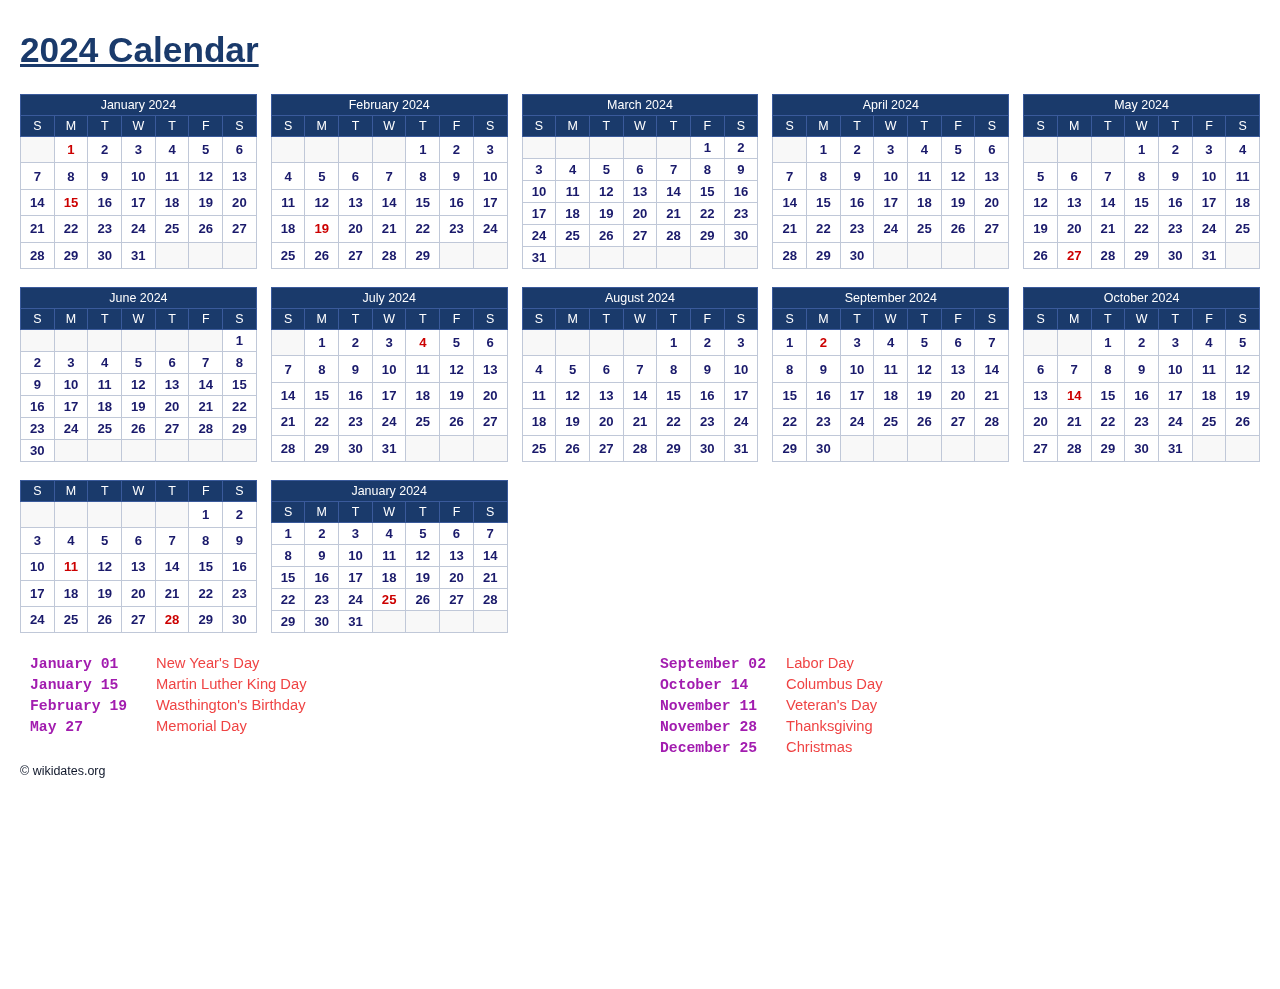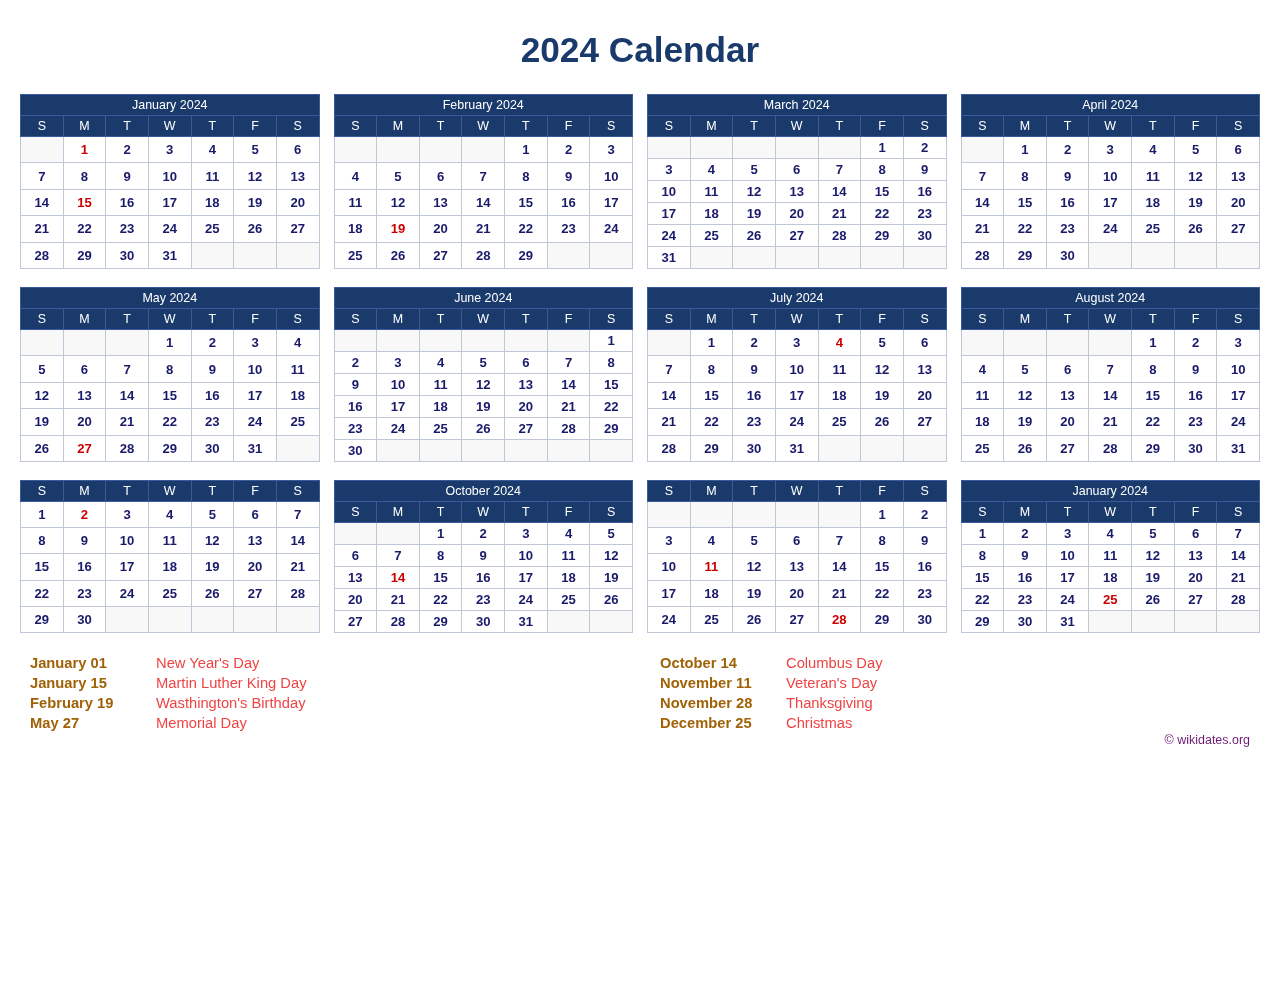--- a/index.html
+++ b/index.html
@@ -5,30 +5,31 @@
     * { box-sizing: border-box; margin: 0; padding: 0; }
     body {
       font-family: Arial, sans-serif;
       background: #fff;
       color: #000;
       width: 1280px;
       min-height: 989px;
       padding: 20px;
     }
     h1 {
-      text-align: center;
+      text-align: left;
       color: #1a3a6b;
       font-size: 2.2em;
       font-weight: bold;
       margin-bottom: 24px;
       margin-top: 10px;
+      text-decoration: underline;
     }
     .calendars-grid {
       display: grid;
-      grid-template-columns: repeat(4, 1fr);
+      grid-template-columns: repeat(5, 1fr);
       gap: 18px 14px;
       margin-bottom: 20px;
     }
     .month-table {
       width: 100%;
       border-collapse: collapse;
       font-size: 0.82em;
     }
     .month-header {
       background: #1a3a6b;
@@ -72,31 +73,33 @@
       padding: 0 10px;
       font-size: 0.92em;
     }
     .holiday-row {
       display: flex;
       gap: 16px;
       align-items: baseline;
       padding: 2px 0;
     }
     .holiday-date {
-      color: #a16207;
+      color: #a21caf;
       font-weight: bold;
       min-width: 110px;
+      font-family: Liberation Mono, monospace;
     }
     .holiday-name {
       color: #ef4444;
     }
     .copyright {
-      text-align: right;
-      color: #701a75;
+      text-align: left;
+      color: #0f172a;
       font-size: 0.78em;
+      margin-top: 6px;
       padding-right: 10px;
     }
   </style>
 </head>
 <body>
 
 <h1>2024 Calendar</h1>
 
 <div class="calendars-grid" id="calendars-grid">
     <table class="month-table">
@@ -616,20 +619,23 @@
           <td class="sunday">27</td>
           <td class="sunday">28</td>
           <td class="sunday">29</td>
           <td class="sunday">30</td>
           <td class="sunday">31</td>
         </tr>
       </tbody>
     </table>
     <table class="month-table">
       <thead>
+        <tr>
+          <th colspan="7" class="month-header">September 2024</th>
+        </tr>
         <tr>
           <th>S</th>
           <th>M</th>
           <th>T</th>
           <th>W</th>
           <th>T</th>
           <th>F</th>
           <th>S</th>
         </tr>
       </thead>
@@ -883,20 +889,24 @@
         <span class="holiday-date">February 19</span>
         <span class="holiday-name">Wasthington's Birthday</span>
       </div>
       <div class="holiday-row">
         <span class="holiday-date">May 27</span>
         <span class="holiday-name">Memorial Day</span>
       </div>
     </div>
     <div>
       <div class="holiday-row">
+        <span class="holiday-date">September 02</span>
+        <span class="holiday-name">Labor Day</span>
+      </div>
+      <div class="holiday-row">
         <span class="holiday-date">October 14</span>
         <span class="holiday-name">Columbus Day</span>
       </div>
       <div class="holiday-row">
         <span class="holiday-date">November 11</span>
         <span class="holiday-name">Veteran's Day</span>
       </div>
       <div class="holiday-row">
         <span class="holiday-date">November 28</span>
         <span class="holiday-name">Thanksgiving</span>

